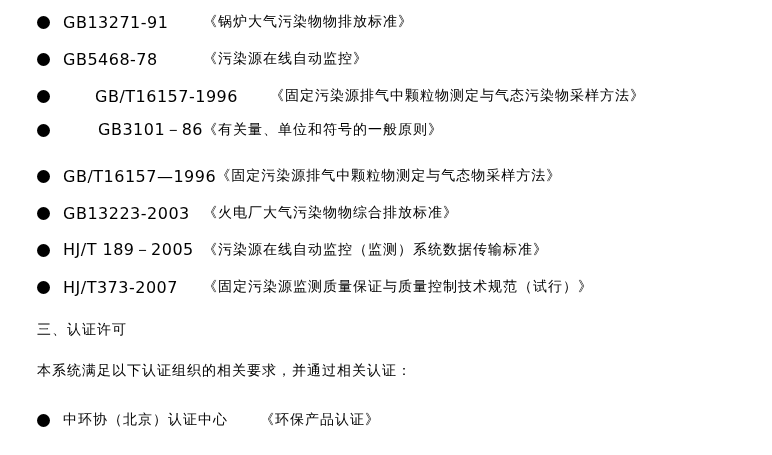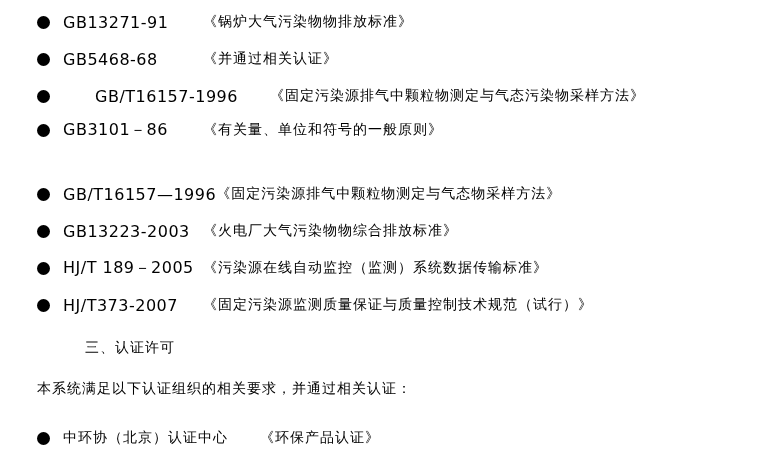--- a/index.html
+++ b/index.html
@@ -40,28 +40,27 @@
     min-width: 140px;
     font-size: 16px;
     letter-spacing: 0.5px;
   }
   .cjk {
     font-size: 14px;
     letter-spacing: 1px;
   }
   .std-item { margin-bottom: 17px; }
   .std-item:nth-child(3) { margin-bottom: 14px; gap: 32px; }
-  .std-item:nth-child(4) { margin-bottom: 44px; }
+  .std-item:nth-child(4) { margin-bottom: 26px; text-align: right; }
   .std-item:nth-child(5) { }
   .std-item:nth-child(8) { margin-bottom: 0; }
   .heading {
     margin-top: 22px;
     height: 20px;
     line-height: 20px;
-    margin-left: 48px;
   }
   .intro {
     margin-top: 21px;
     height: 20px;
     line-height: 20px;
   }
   .cert-row { margin-top: 30px; }
   .org { margin-right: 32px; }
 </style>
 </head>
@@ -71,22 +70,22 @@
 
   <div class="std-list" id="std-list">
     <div class="row std-item">
       <span class="bullet"></span>
       <span class="code">GB13271-91</span>
       <span class="title cjk">《锅炉大气污染物物排放标准》</span>
     </div>
 
     <div class="row std-item">
       <span class="bullet"></span>
-      <span class="code">GB5468-68</span>
-      <span class="title cjk">《并通过相关认证》</span>
+      <span class="code">GB5468-78</span>
+      <span class="title cjk">《污染源在线自动监控》</span>
     </div>
 
     <div class="row std-item">
       <span class="bullet"></span>
       <span class="code">GB/T16157-1996</span>
       <span class="title cjk">《固定污染源排气中颗粒物测定与气态污染物采样方法》</span>
     </div>
 
     <div class="row std-item">
       <span class="bullet"></span>

